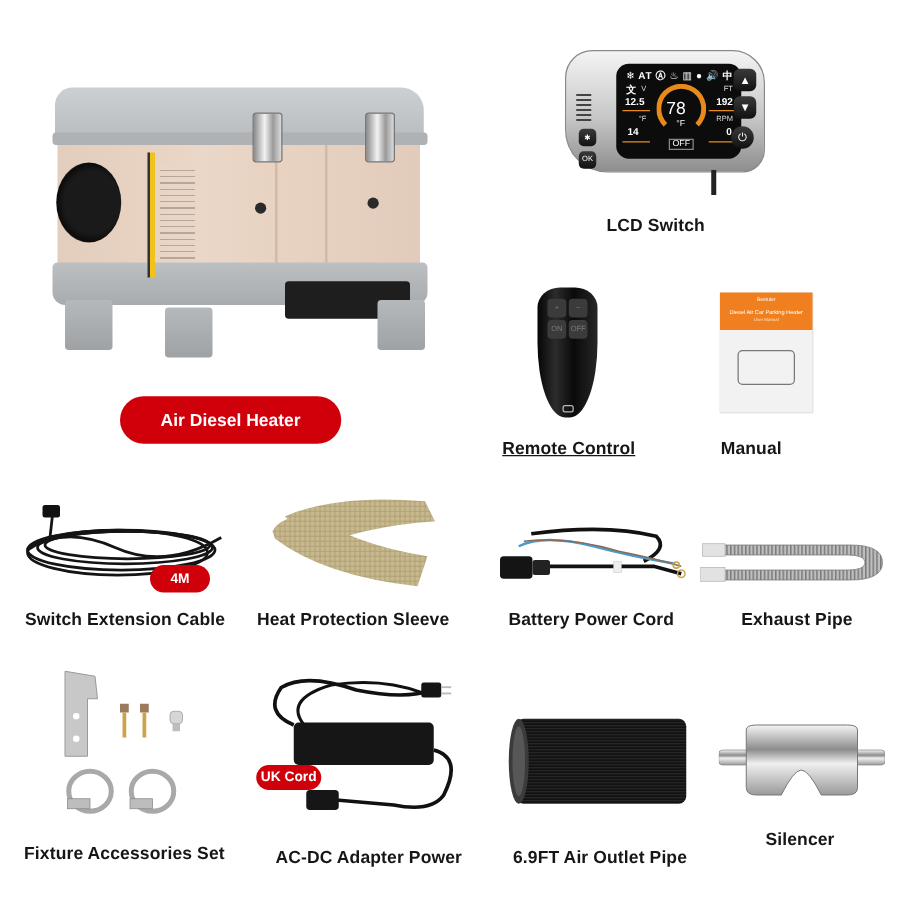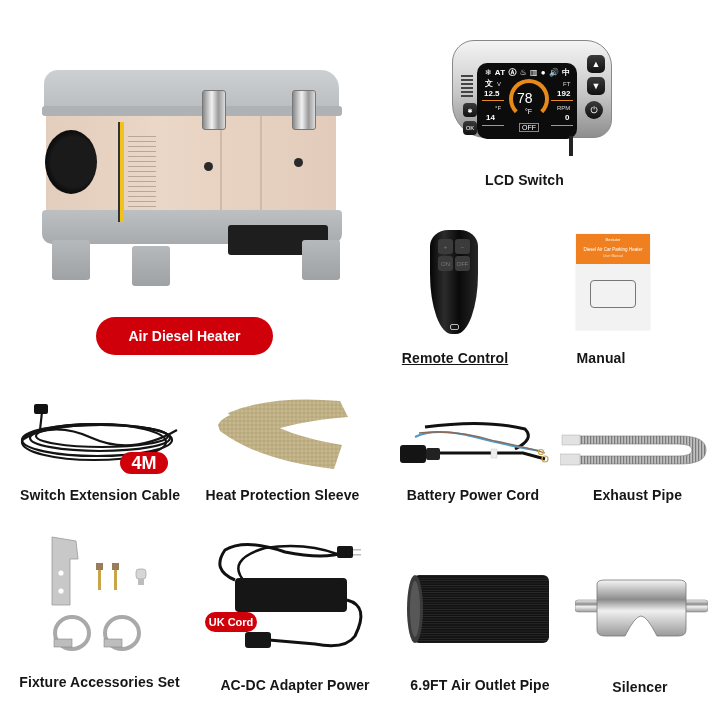--- a/index.html
+++ b/index.html
@@ -53,22 +53,22 @@
   .h-battery { position: absolute; left: 188px; top: 155px; width: 100px; height: 30px; background: #1e1e1e; border-radius: 3px; }
 
   
   .lcd { left: 452px; top: 40px; width: 165px; height: 118px; }
   .lcd-shell {
     position: absolute; left: 0; top: 0; width: 160px; height: 98px; border-radius: 22px 26px 18px 34px;
     background: linear-gradient(180deg, #f4f4f4, #c7c7c7 55%, #8e8e8e);
     border: 1px solid #888;
   }
   .lcd-screen {
-    position: absolute; left: 24px; top: 10px; width: 100px; height: 76px;
-    background: #0c0c0c; border-radius: 10px; overflow: hidden; margin-top: 12px;
+    position: absolute; left: 40px; top: 10px; width: 100px; height: 76px;
+    background: #0c0c0c; border-radius: 10px; overflow: hidden;
   }
   .lcd-icons { position: absolute; left: 8px; top: 4px; font-size: 8px; color: #fff; font-weight: bold; letter-spacing: 0.5px; }
   .lcd-val { position: absolute; font-size: 8px; color: #fff; font-weight: bold; text-align: center; }
   .lcd-unit { position: absolute; font-size: 6px; color: #ddd; }
   .lcd-gauge {
     position: absolute; left: 32px; top: 16px; width: 40px; height: 40px; border-radius: 50%;
     border: 4px solid #e88a1a; border-bottom-color: transparent;
   }
   .lcd-temp { position: absolute; left: 40px; top: 27px; font-size: 14px; color: #fff; }
   .lcd-tempunit { position: absolute; left: 48px; top: 45px; font-size: 7px; color: #fff; }
@@ -210,21 +210,21 @@
   <g fill="none" stroke="#141414" stroke-width="2.2">
     <ellipse cx="85" cy="40" rx="75" ry="16"></ellipse>
     <ellipse cx="88" cy="38" rx="70" ry="13"></ellipse>
     <ellipse cx="82" cy="42" rx="72" ry="18"></ellipse>
     <ellipse cx="90" cy="36" rx="66" ry="11"></ellipse>
     <path d="M10 40 Q 40 20 80 38 T 165 30"></path>
     <path d="M30 12 L 28 30"></path>
   </g>
   <rect x="22" y="4" width="14" height="10" fill="#111" rx="2"></rect>
 </svg>
-<div class="badge" style="left:120px; top:452px; width:48px; height:22px; line-height:22px; font-size:18px;">4M</div>
+<div class="badge" style="left:120px; top:452px; width:48px; height:22px; line-height:22px; font-size:11px;">4M</div>
 <div class="label" style="left:10px; top:487px; width:180px;">Switch Extension Cable</div>
 
 <svg class="item sleeve" viewBox="0 0 140 80">
   <defs>
     <pattern id="weave" width="4" height="4" patternUnits="userSpaceOnUse">
       <rect width="4" height="4" fill="#c7b88e"></rect>
       <path d="M0 2 H4 M2 0 V4" stroke="#a9996d" stroke-width="0.6"></path>
     </pattern>
   </defs>
   <path d="M18 18 Q 60 0 130 6 L 138 22 Q 80 26 40 44 Z" fill="url(#weave)"></path>
@@ -307,13 +307,13 @@
       <stop offset="0" stop-color="#f5f5f5"></stop>
       <stop offset=".35" stop-color="#8c8c8c"></stop>
       <stop offset=".55" stop-color="#f0f0f0"></stop>
       <stop offset="1" stop-color="#9a9a9a"></stop>
     </linearGradient>
   </defs>
   <rect x="0" y="22" width="24" height="12" rx="3" fill="url(#chrome)" stroke="#888" stroke-width=".6"></rect>
   <rect x="109" y="22" width="24" height="12" rx="3" fill="url(#chrome)" stroke="#888" stroke-width=".6"></rect>
   <path d="M22 6 Q 22 2 30 2 L 103 2 Q 111 2 111 6 L 111 52 Q 111 58 103 58 L 82 58 Q 72 38 66 38 Q 60 38 50 58 L 30 58 Q 22 58 22 52 Z" fill="url(#chrome)" stroke="#777" stroke-width=".8"></path>
 </svg>
-<div class="label" style="left:590px; top:679px; width:100px;">Silencer</div>
+<div class="label" style="left:590px; top:663px; width:100px;">Silencer</div>
 
 </body></html>

